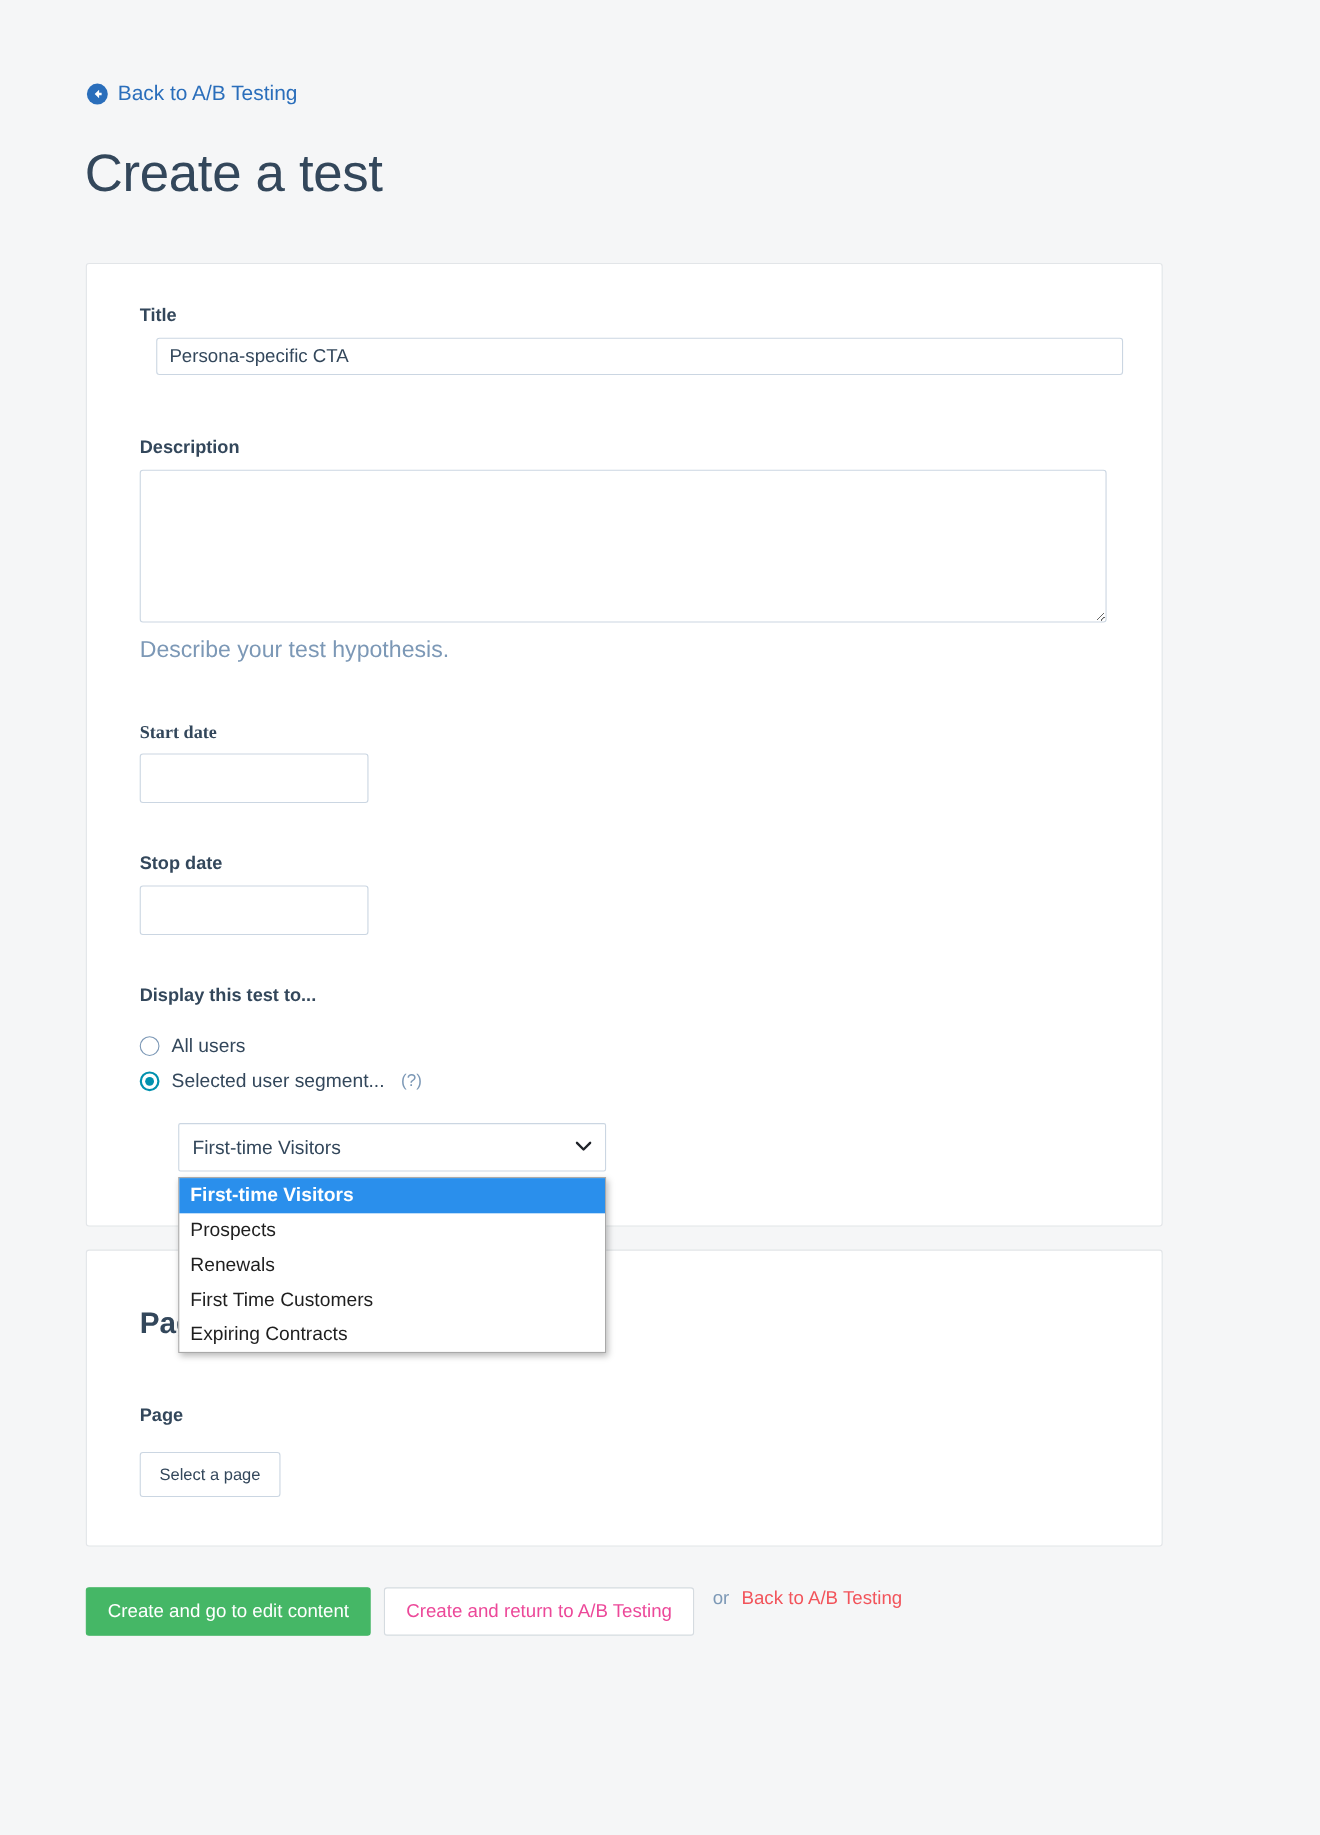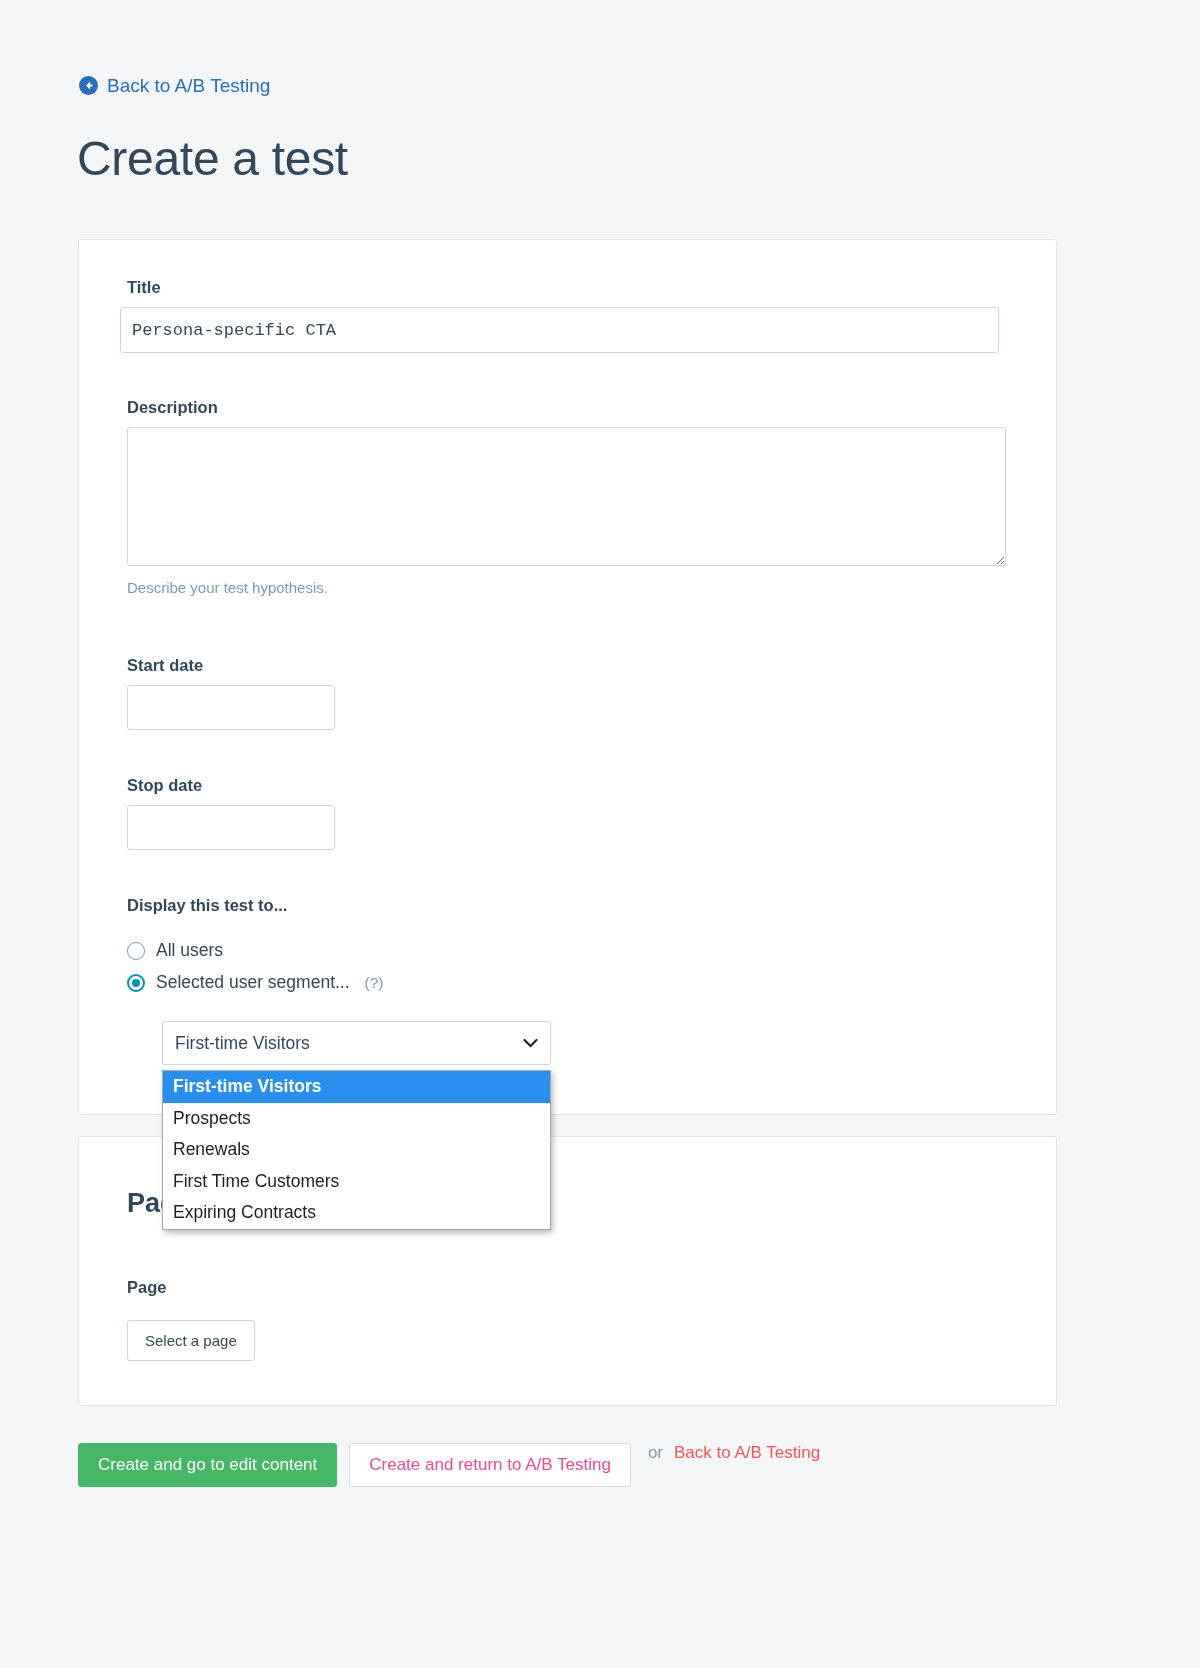--- a/index.html
+++ b/index.html
@@ -60,44 +60,44 @@
   #card-details { left: 78px; top: 239px; width: 979px; height: 876px; }
   #card-page    { left: 78px; top: 1136px; width: 979px; height: 270px; }
 
   .field-label {
     font-size: 16.5px;
     font-weight: bold;
     color: #33475b;
     display: block;
   }
   .help-text {
-    font-size: 15px;
+    font-size: 21px;
     color: #7c98b6;
   }
 
   .text-input {
     font-family: "Liberation Sans", sans-serif;
     font-size: 17px;
     color: #33475b;
     background: #fff;
     border: 1px solid #cbd6e2;
     border-radius: 3px;
     padding: 6px 11px;
     outline: none;
   }
   .text-input::placeholder { color: #99acc2; }
 
   
   .lbl-title       { position: absolute; left: 127px; top: 278px; }
-  .inp-title       { position: absolute; left: 120px; top: 307px; width: 879px; height: 46px; font-family: Liberation Mono, monospace; }
+  .inp-title       { position: absolute; left: 142px; top: 307px; width: 879px; height: 34px; }
   .lbl-desc        { position: absolute; left: 127px; top: 398px; }
   .inp-desc        { position: absolute; left: 127px; top: 427px; width: 879px; height: 139px;
                      resize: vertical; line-height: 1.4; }
   .txt-desc-help   { position: absolute; left: 127px; top: 579px; }
-  .lbl-start       { position: absolute; left: 127px; top: 656px; }
+  .lbl-start       { position: absolute; left: 127px; top: 656px; font-family: Liberation Serif, serif; }
   .inp-start       { position: absolute; left: 127px; top: 685px; width: 208px; height: 45px; }
   .lbl-stop        { position: absolute; left: 127px; top: 776px; }
   .inp-stop        { position: absolute; left: 127px; top: 805px; width: 208px; height: 45px; }
   .lbl-display     { position: absolute; left: 127px; top: 896px; }
 
   .radio-row {
     position: absolute;
     left: 127px;
     display: flex; align-items: center; gap: 11px;
   }

